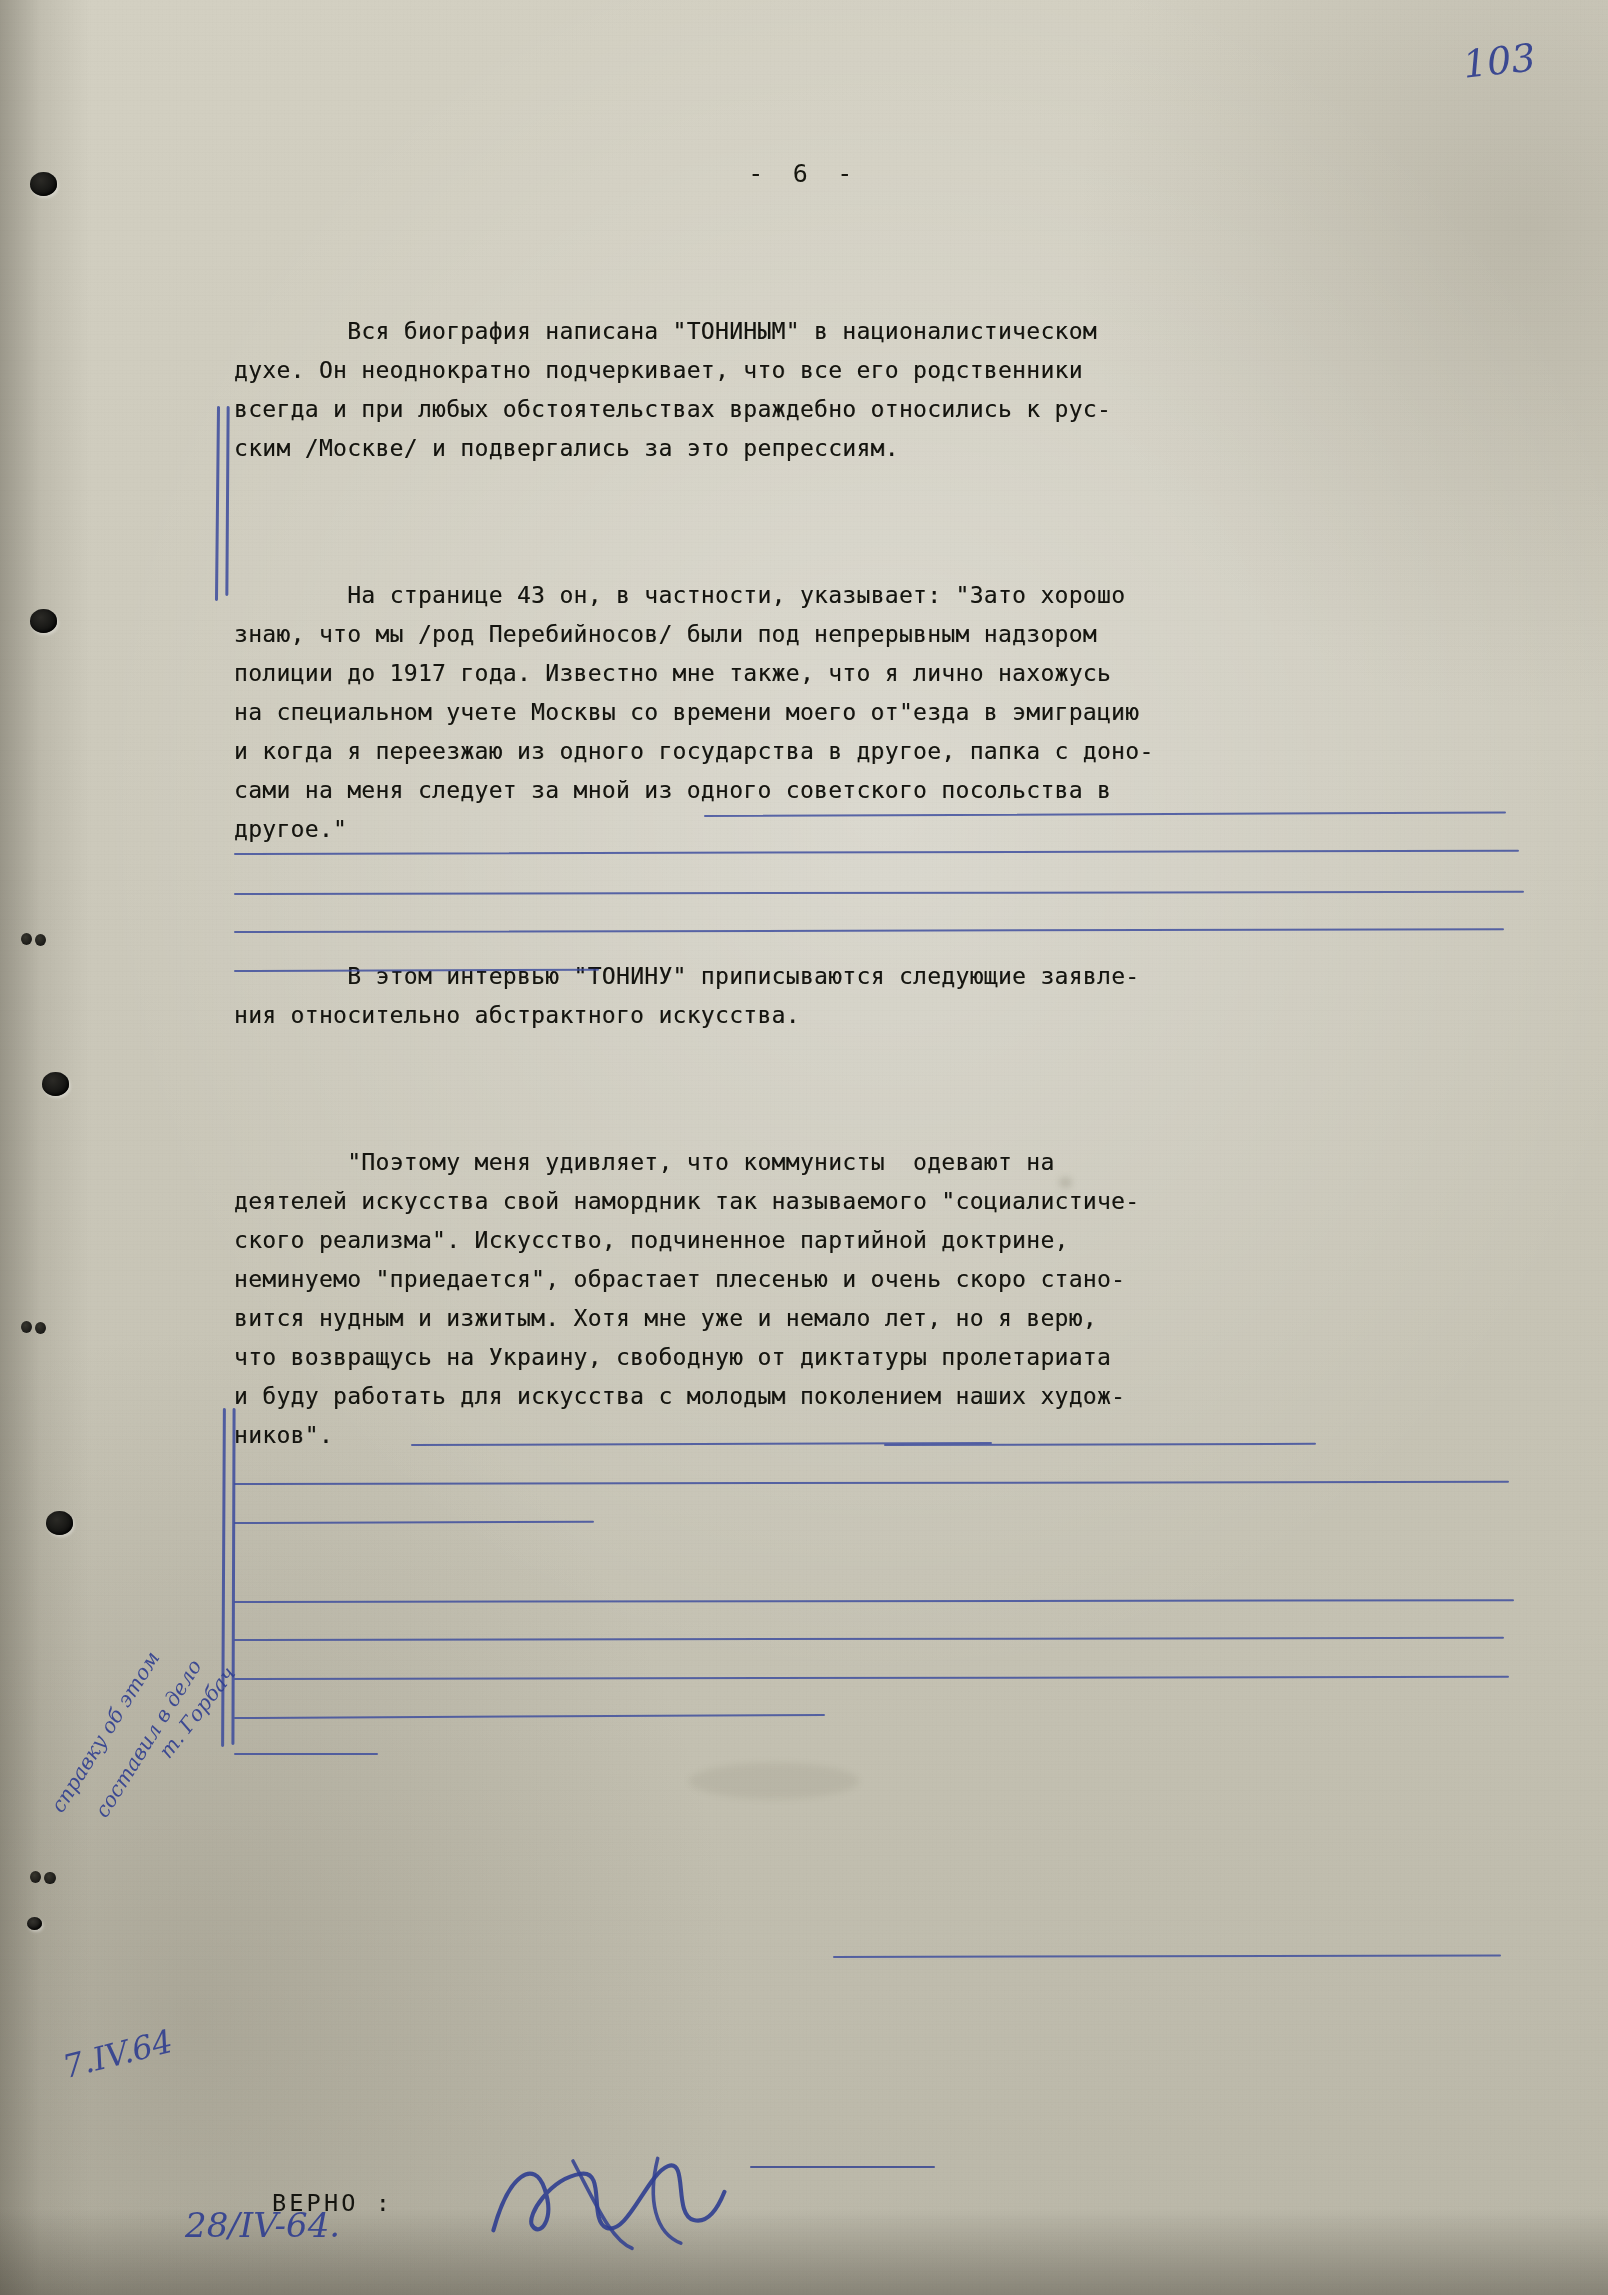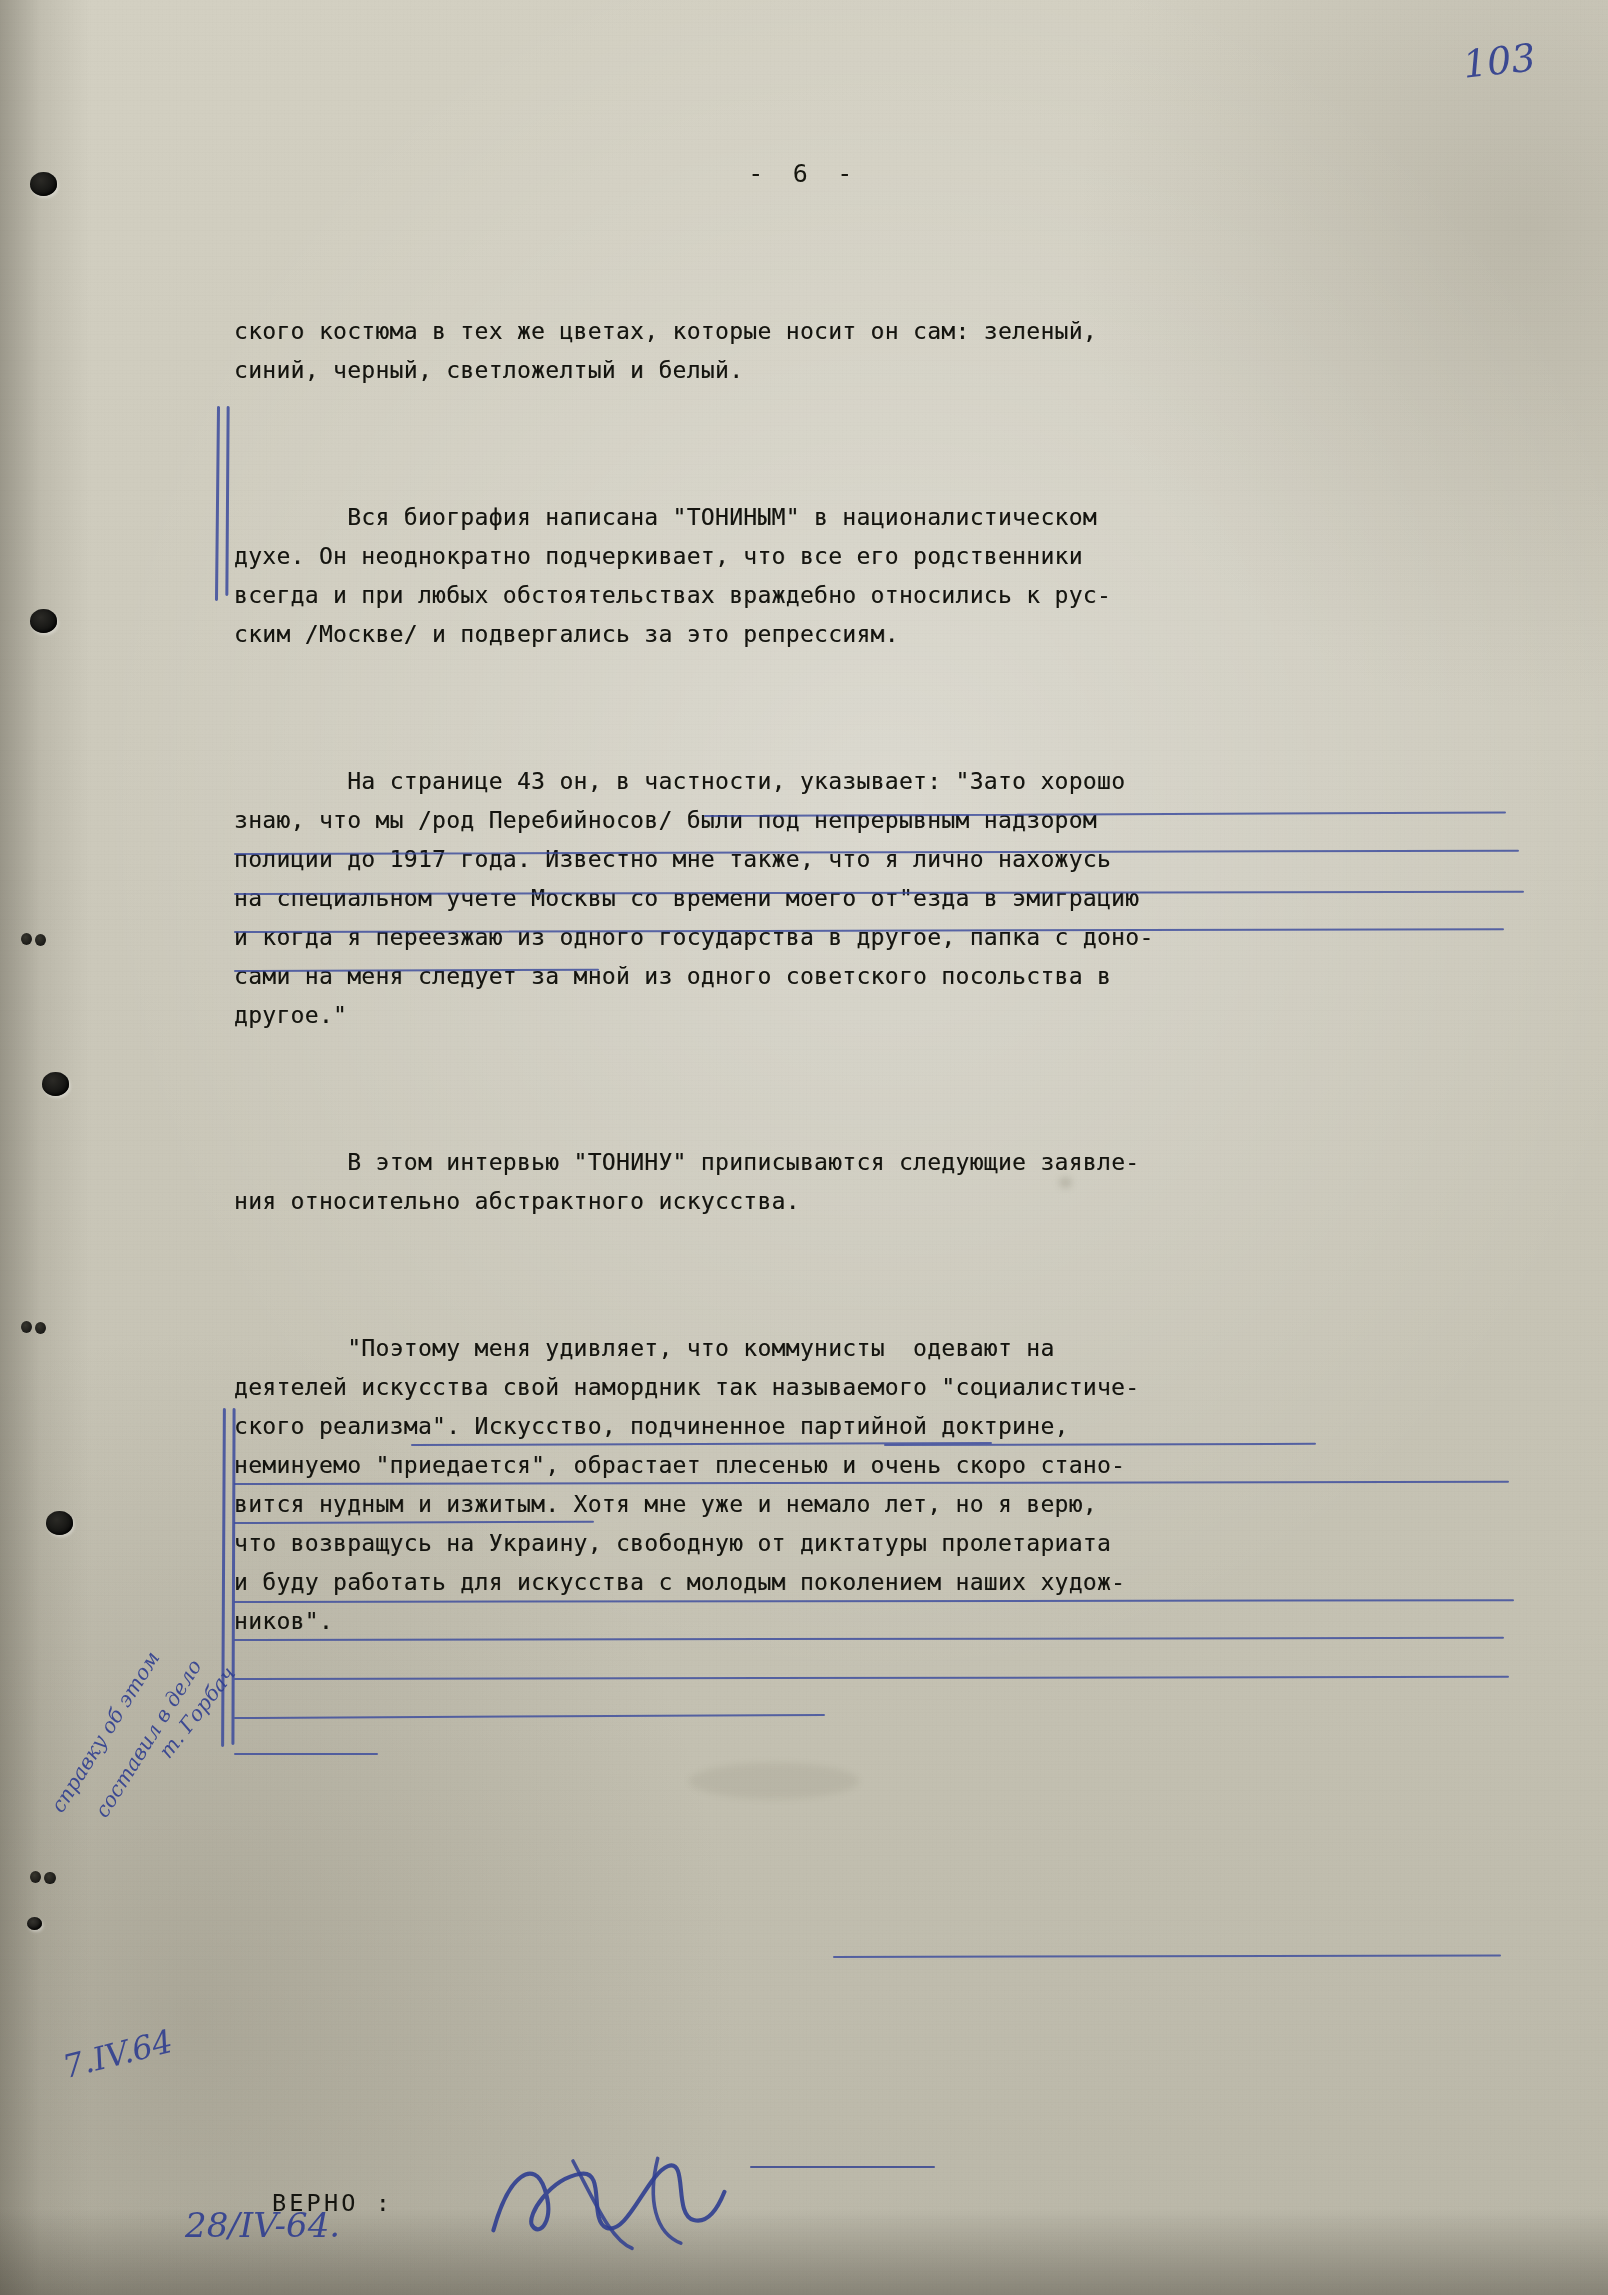--- a/index.html
+++ b/index.html
@@ -236,22 +236,20 @@
   <div class="hole small" style="left:27px; top:1917px;"></div>
 
   <div class="smudge" style="left:1059px; top:1177px; width:13.4px; height:11.3px;"></div>
   <div class="smudge" style="left:689px; top:1763px; width:170px; height:36px; opacity:0.5;"></div>
 
   <div class="page-number">-  6  -</div>
 
   <div class="archive-num">103</div>
 
   <div class="doc-text">
-    <p class="para">ского костюма в тех же цветах, которые носит он сам: зеленый,
-синий, черный, светложелтый и белый.</p>
     <p class="para">        Вся биография написана "ТОНИНЫМ" в националистическом
 духе. Он неоднократно подчеркивает, что все его родственники
 всегда и при любых обстоятельствах враждебно относились к рус-
 ским /Москве/ и подвергались за это репрессиям.</p>
     <p class="para">        На странице 43 он, в частности, указывает: "Зато хорошо
 знаю, что мы /род Перебийносов/ были под непрерывным надзором
 полиции до 1917 года. Известно мне также, что я лично нахожусь
 на специальном учете Москвы со времени моего от"езда в эмиграцию
 и когда я переезжаю из одного государства в другое, папка с доно-
 сами на меня следует за мной из одного советского посольства в

